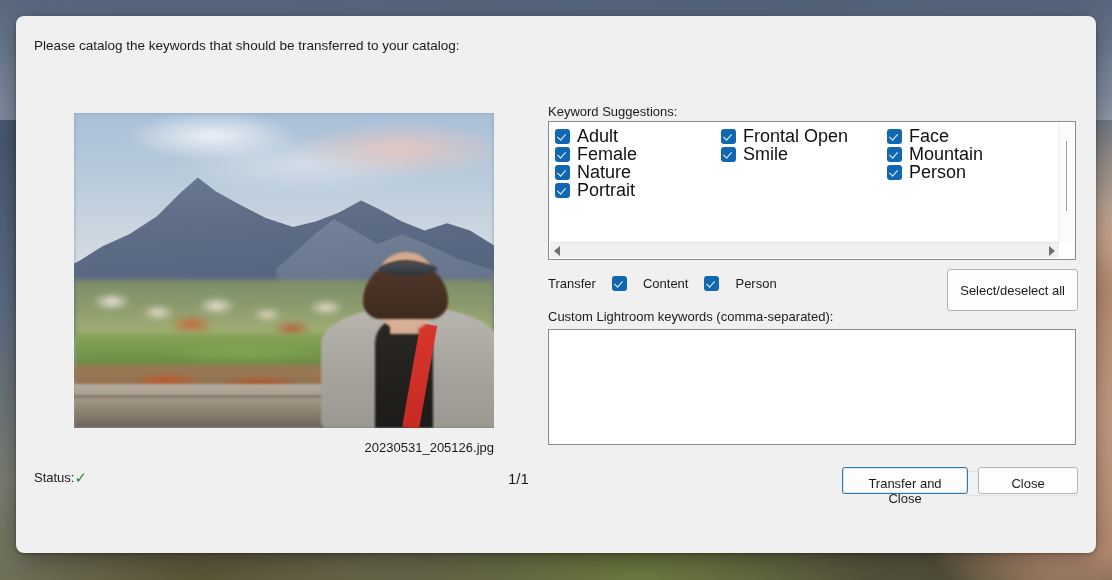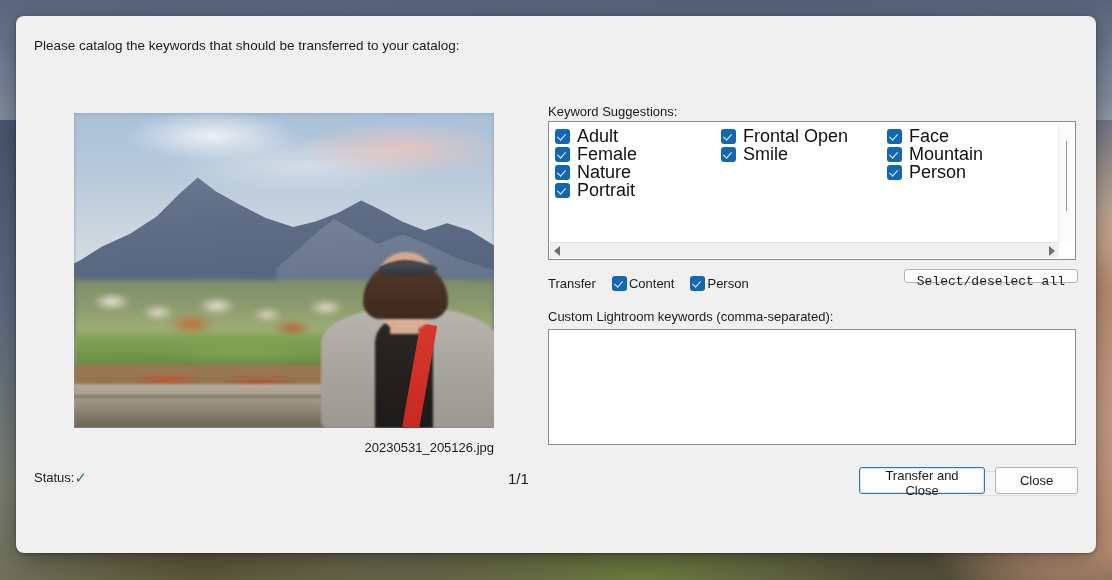--- a/index.html
+++ b/index.html
@@ -322,28 +322,28 @@
   }
 
   
   #transfer-row {
     margin-top: 11px;
     height: 24px;
     display: flex; align-items: center;
     position: relative;
   }
   #transfer-row-label { font-size: 13px; color: #1b1b1b; margin-right: 16px; }
-  .opt { display: flex; align-items: flex-start; gap: 2px; margin-right: 16px; cursor: pointer; }
+  .opt { display: flex; align-items: flex-start; gap: 16px; margin-right: 16px; cursor: pointer; }
   .opt span { font-size: 13px; color: #1b1b1b; }
 
   #select-all-btn {
     position: absolute; right: 0; top: -2px;
-    height: 14px;
+    height: 42px;
     padding: 0 12px;
-    font-family: Liberation Mono, monospace;
+    font-family: Liberation Sans, sans-serif;
     font-size: 13px;
     color: #1b1b1b;
     background: #fdfdfd;
     border: 1px solid #b4b4b4;
     border-radius: 3px;
     cursor: pointer;
     line-height: 23px;
   }
 
   #custom-label { margin-top: 14px; font-size: 13px; color: #1b1b1b; }
@@ -382,28 +382,28 @@
   }
   .footer-btn {
     height: 27px;
     font-family: "Liberation Sans", sans-serif;
     font-size: 13px;
     color: #1b1b1b;
     background: #fdfdfd;
     border: 1px solid #b4b4b4;
     border-radius: 3px;
     cursor: pointer;
-    padding: 0 14px;
+    padding: 8px 14px;
   }
   #transfer-close-btn {
     border: 1px solid #2a7ab8;
     box-shadow: 0 0 0 1px rgba(42,122,184,.18) inset;
     width: 126px;
   }
-  #close-footer-btn { width: 83px; }
+  #close-footer-btn { width: 100px; }
 </style>
 </head>
 <body>
 
 <div id="desktop-bg"></div>
 
 <div id="dialog">
 
 
   <div id="dlg-body">

